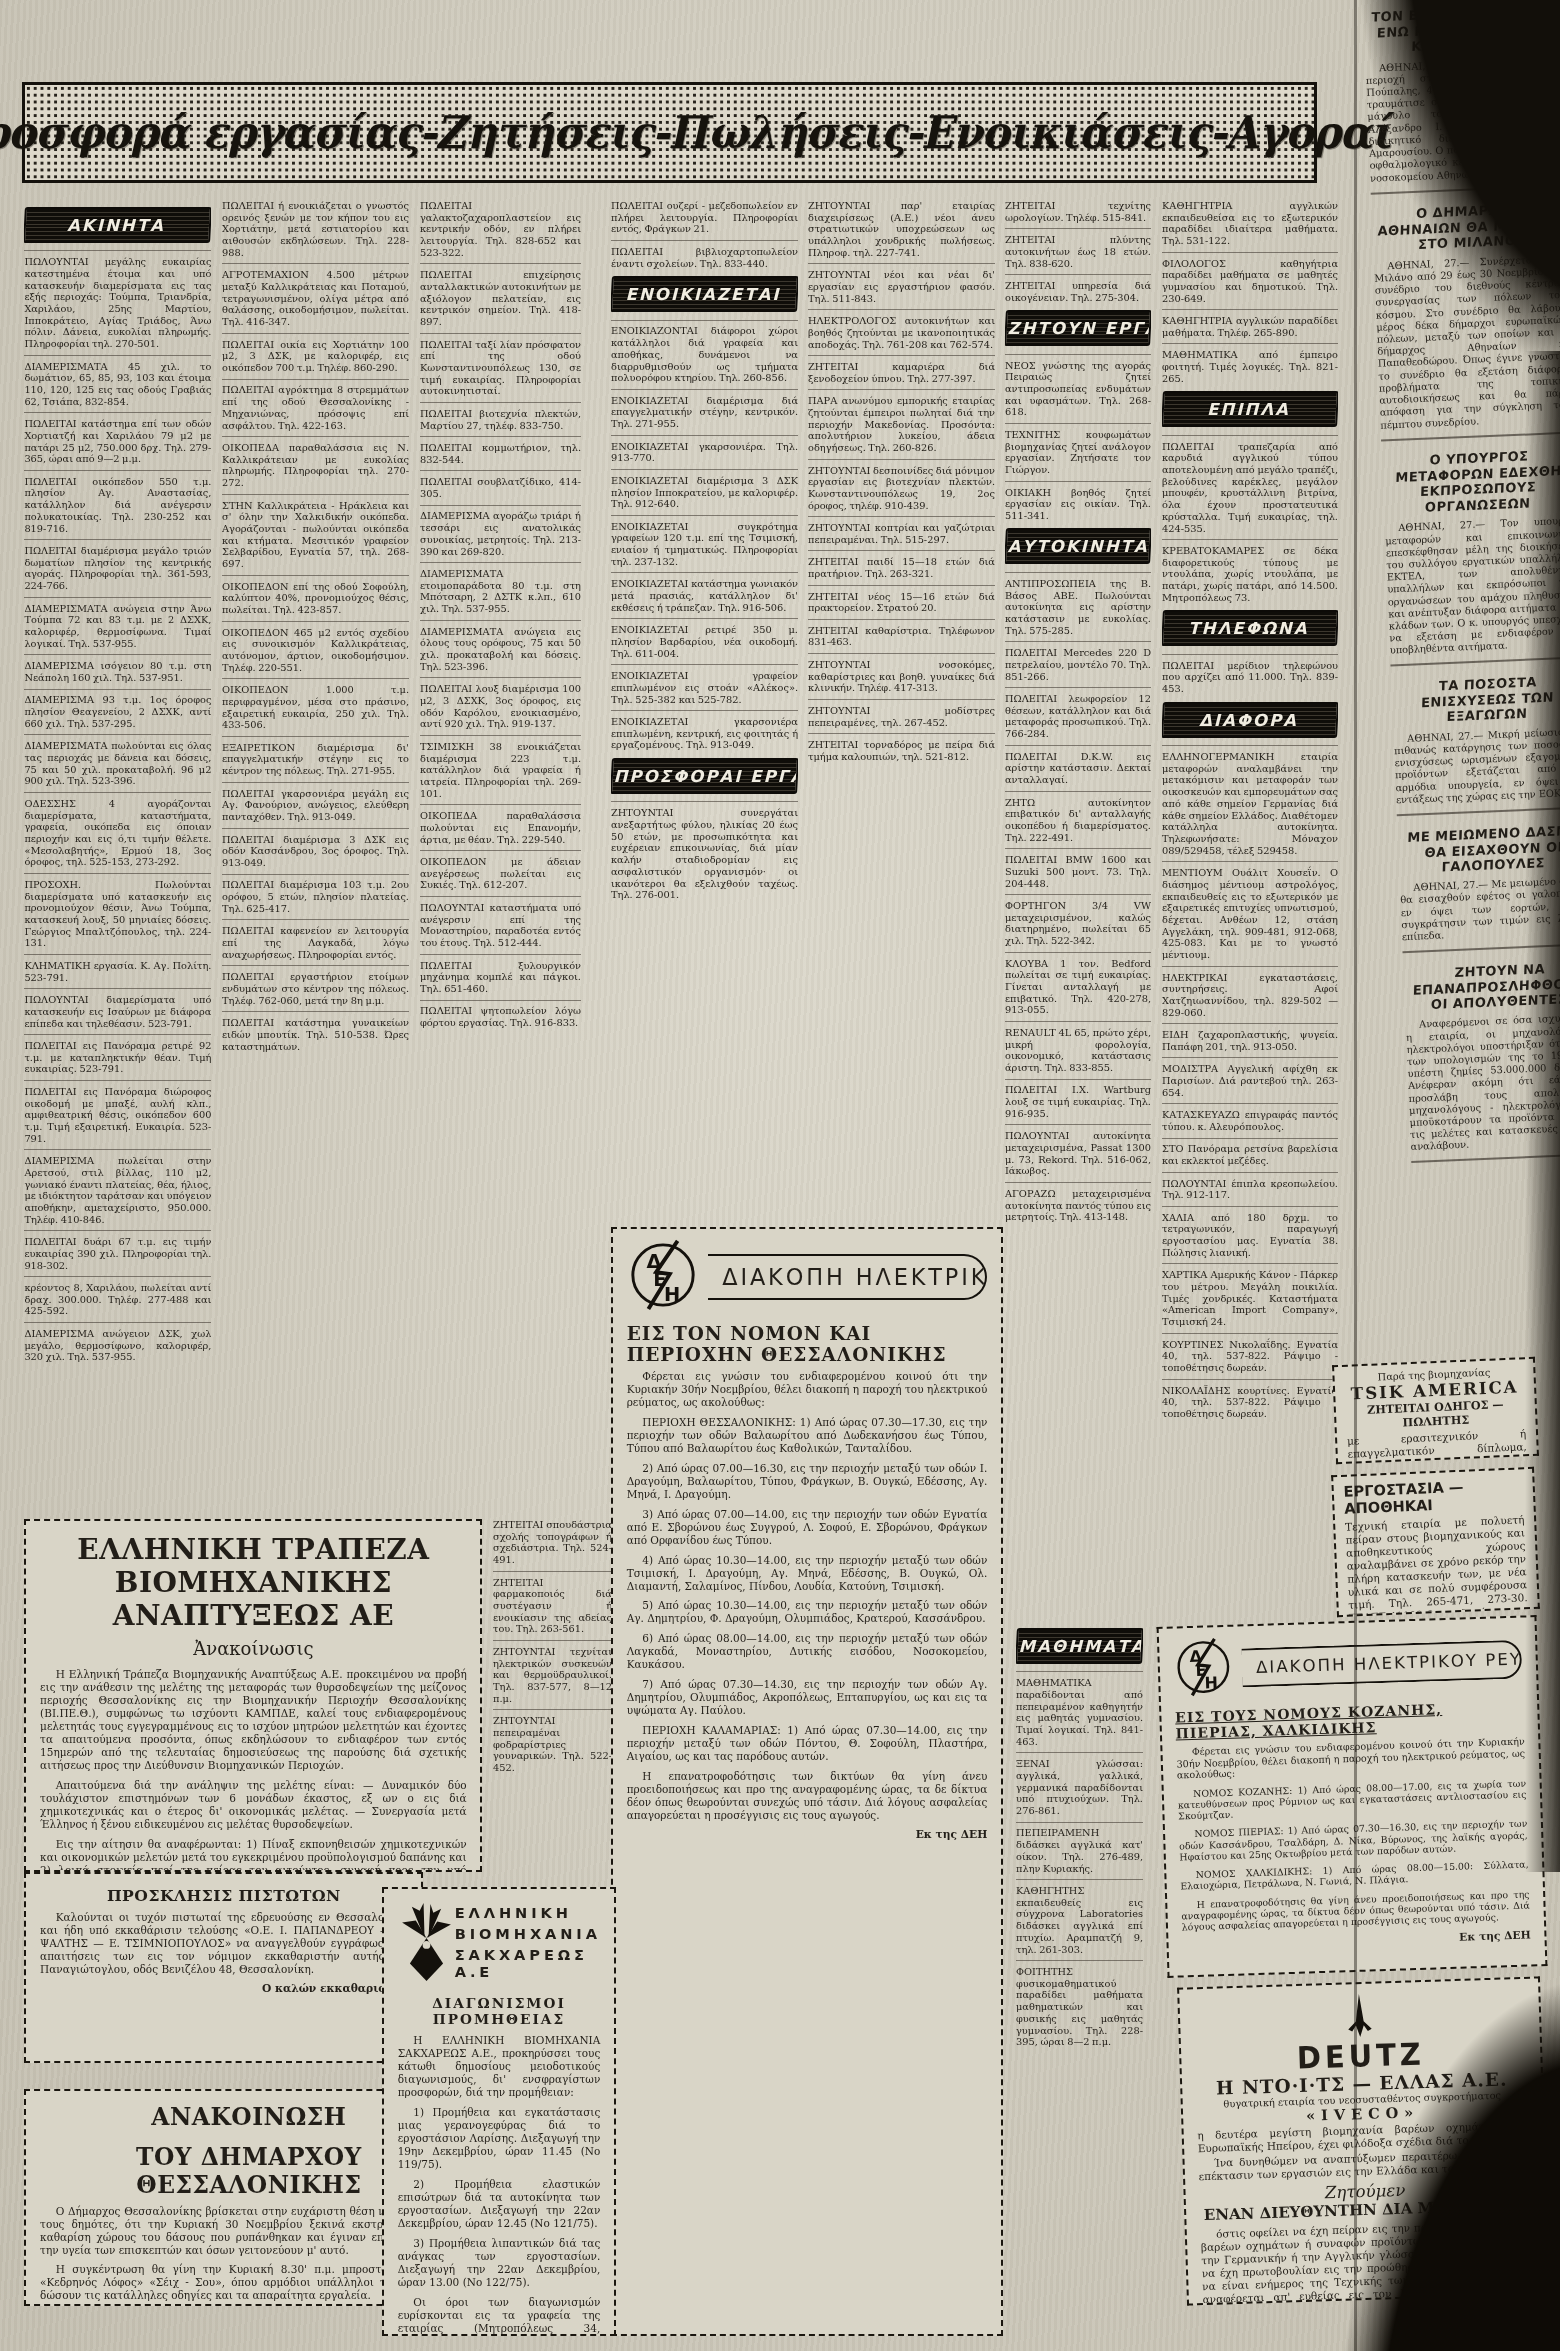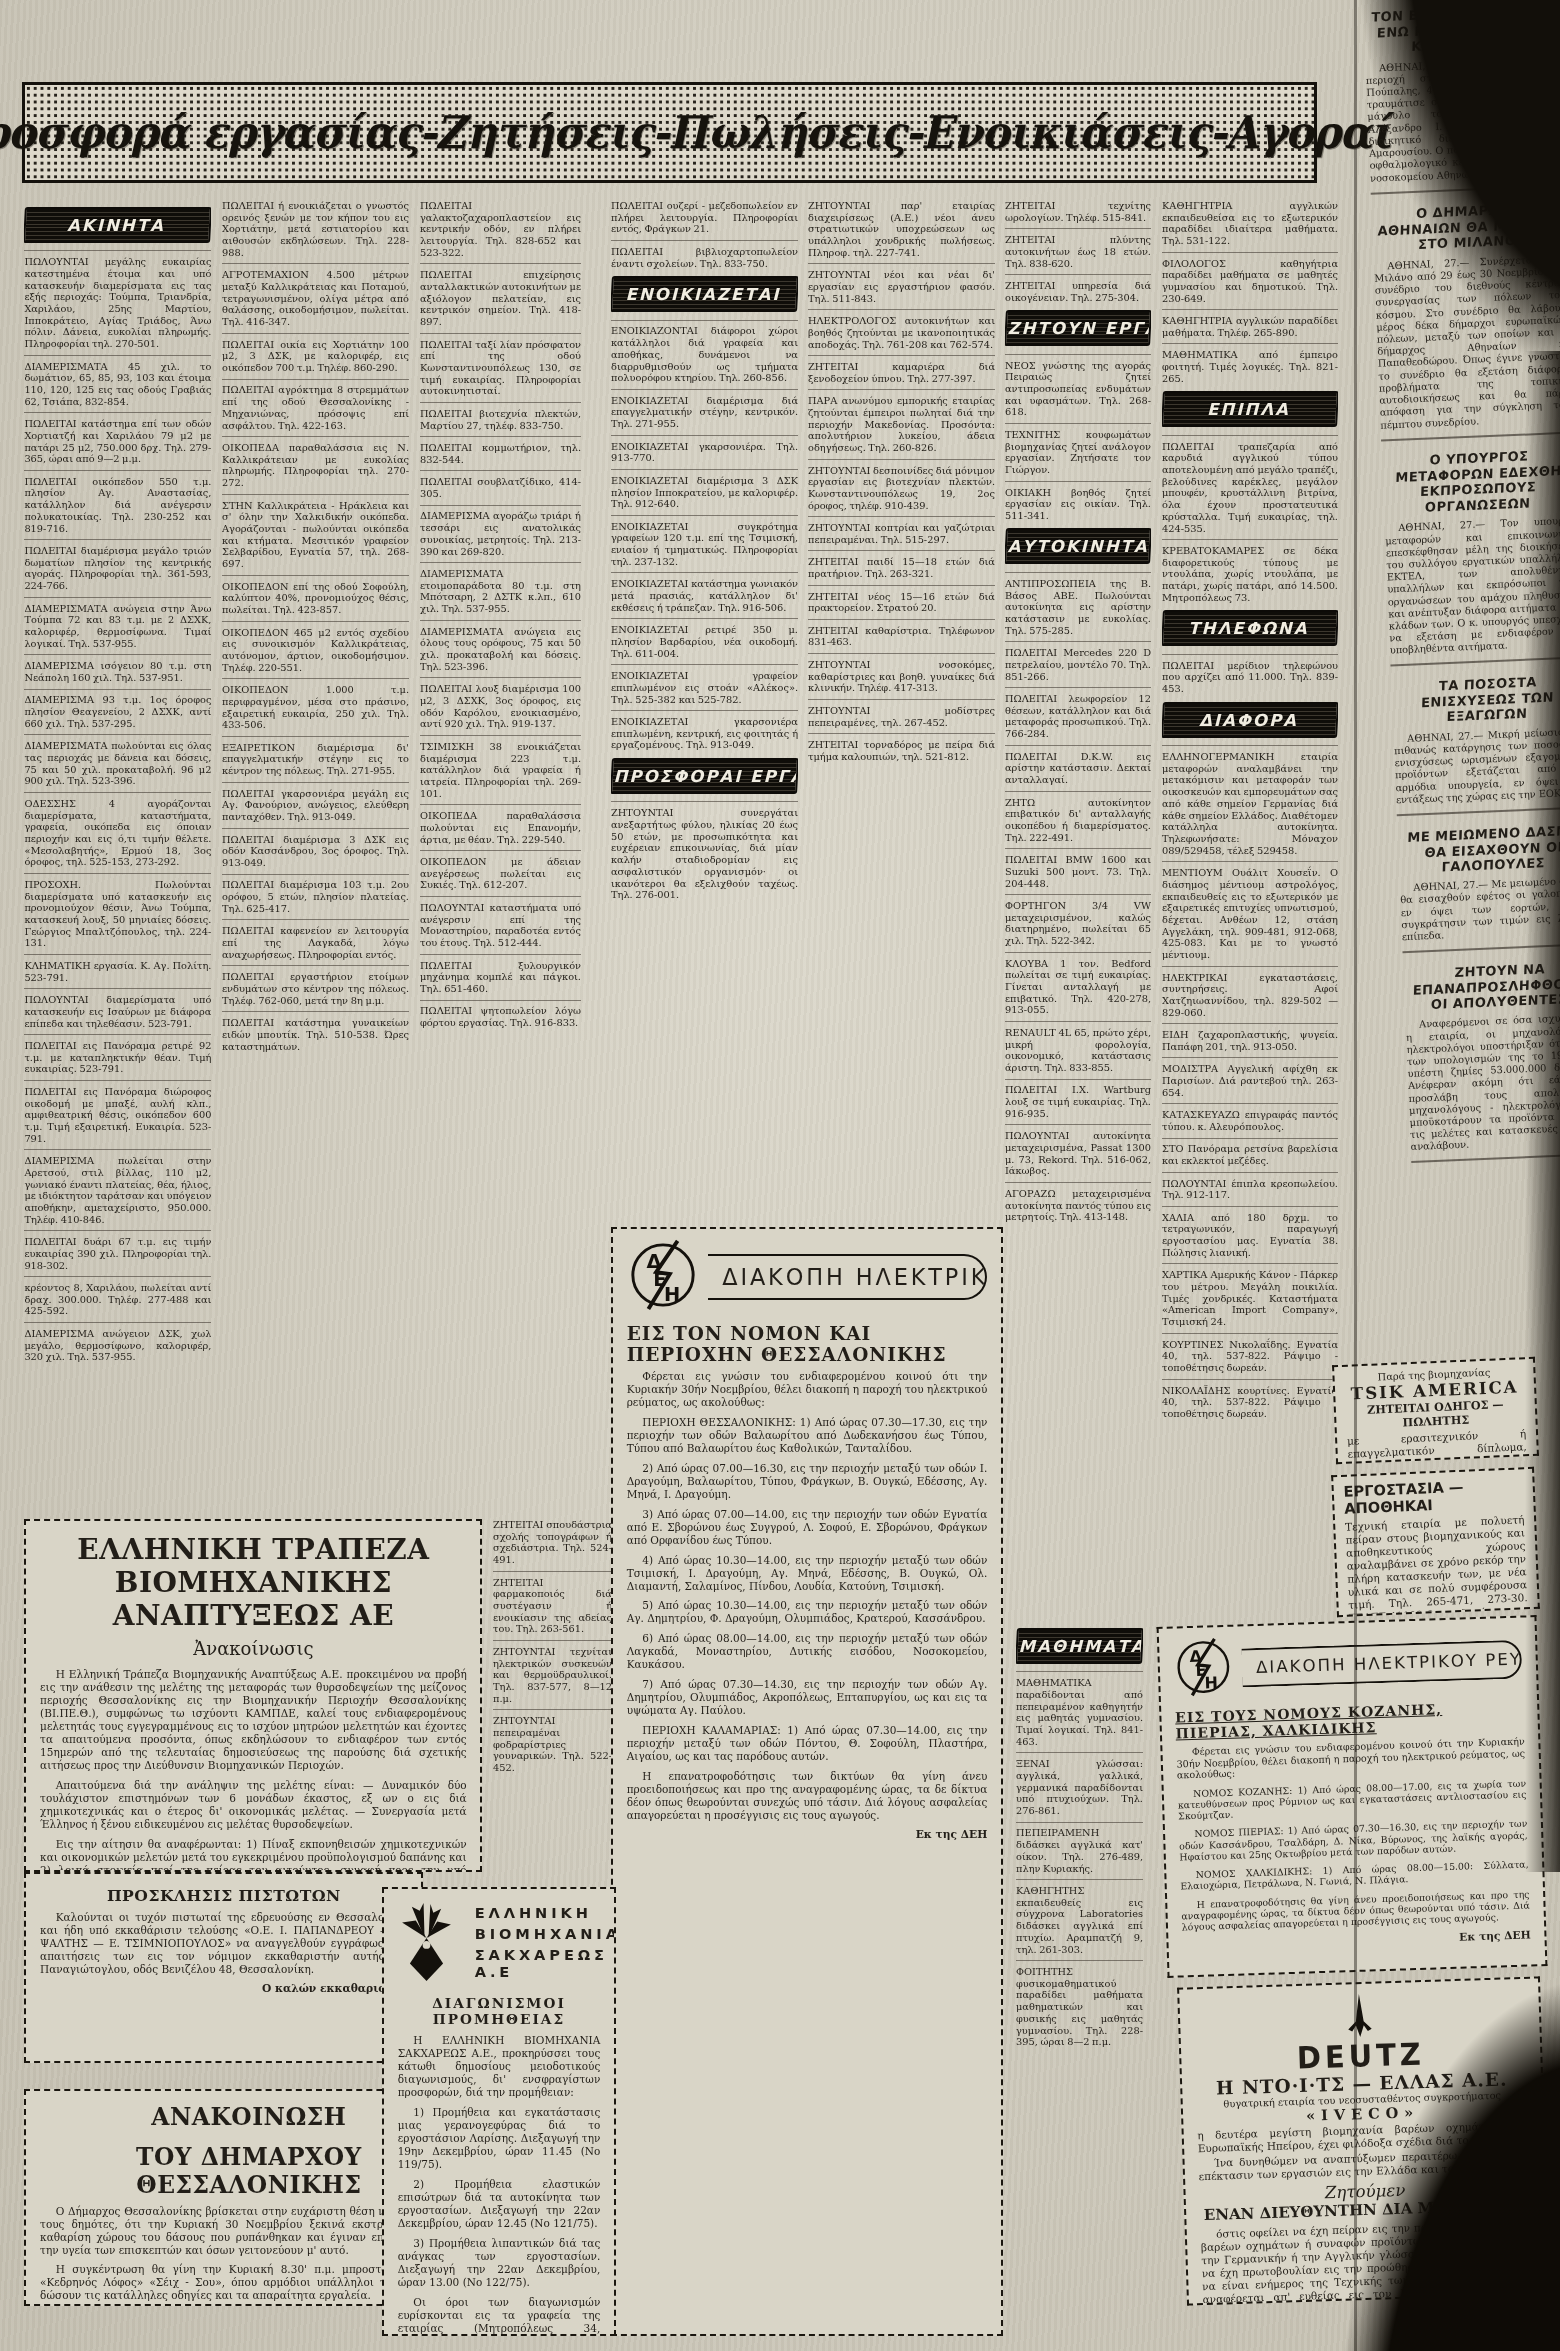--- a/index.html
+++ b/index.html
@@ -139,21 +139,21 @@
     <div class="ad">ΠΩΛΕΙΤΑΙ ψητοπωλείον λόγω φόρτου εργασίας. Τηλ. 916-833.</div>
   </div>
 <div class="col" style="left:493px;top:1519px;width:119px;height:353px">
     <div class="ad">ΖΗΤΕΙΤΑΙ σπουδάστρια σχολής τοπογράφων ή σχεδιάστρια. Τηλ. 524-491.</div>
     <div class="ad">ΖΗΤΕΙΤΑΙ φαρμακοποιός διά συστέγασιν ή ενοικίασιν της αδείας του. Τηλ. 263-561.</div>
     <div class="ad">ΖΗΤΟΥΝΤΑΙ τεχνίται ηλεκτρικών συσκευών και θερμοϋδραυλικοί. Τηλ. 837-577, 8—12 π.μ.</div>
     <div class="ad">ΖΗΤΟΥΝΤΑΙ πεπειραμέναι φοδραρίστριες γουναρικών. Τηλ. 522-452.</div>
   </div>
 <div class="col" style="left:611px;top:200px;width:187px;height:1016px">
     <div class="ad">ΠΩΛΕΙΤΑΙ ουζερί - μεζεδοπωλείον εν πλήρει λειτουργία. Πληροφορίαι εντός, Φράγκων 21.</div>
-    <div class="ad">ΠΩΛΕΙΤΑΙ βιβλιοχαρτοπωλείον έναντι σχολείων. Τηλ. 833-750.</div>
+    <div class="ad">ΠΩΛΕΙΤΑΙ βιβλιοχαρτοπωλείον έναντι σχολείων. Τηλ. 833-440.</div>
     <div class="sechead">ΕΝΟΙΚΙΑΖΕΤΑΙ</div>
     <div class="ad">ΕΝΟΙΚΙΑΖΟΝΤΑΙ διάφοροι χώροι κατάλληλοι διά γραφεία και αποθήκας, δυνάμενοι να διαρρυθμισθούν ως τμήματα πολυορόφου κτηρίου. Τηλ. 260-856.</div>
     <div class="ad">ΕΝΟΙΚΙΑΖΕΤΑΙ διαμέρισμα διά επαγγελματικήν στέγην, κεντρικόν. Τηλ. 271-955.</div>
     <div class="ad">ΕΝΟΙΚΙΑΖΕΤΑΙ γκαρσονιέρα. Τηλ. 913-770.</div>
     <div class="ad">ΕΝΟΙΚΙΑΖΕΤΑΙ διαμέρισμα 3 ΔΣΚ πλησίον Ιπποκρατείου, με καλοριφέρ. Τηλ. 912-640.</div>
     <div class="ad">ΕΝΟΙΚΙΑΖΕΤΑΙ συγκρότημα γραφείων 120 τ.μ. επί της Τσιμισκή, ενιαίον ή τμηματικώς. Πληροφορίαι τηλ. 237-132.</div>
     <div class="ad">ΕΝΟΙΚΙΑΖΕΤΑΙ κατάστημα γωνιακόν μετά πρασιάς, κατάλληλον δι' εκθέσεις ή τράπεζαν. Τηλ. 916-506.</div>
     <div class="ad">ΕΝΟΙΚΙΑΖΕΤΑΙ ρετιρέ 350 μ. πλησίον Βαρδαρίου, νέα οικοδομή. Τηλ. 611-004.</div>
     <div class="ad">ΕΝΟΙΚΙΑΖΕΤΑΙ γραφείον επιπλωμένον εις στοάν «Αλέκος». Τηλ. 525-382 και 525-782.</div>
     <div class="ad">ΕΝΟΙΚΙΑΖΕΤΑΙ γκαρσονιέρα επιπλωμένη, κεντρική, εις φοιτητάς ή εργαζομένους. Τηλ. 913-049.</div>
@@ -280,21 +280,21 @@
 <div class="box" style="left:24.4px;top:2089px;width:449px;height:217px">
   <h2 style="font-size:23.4px;margin-bottom:12px">ΑΝΑΚΟΙΝΩΣΗ</h2>
   <h2 style="font-size:23.4px;margin-top:10px">ΤΟΥ ΔΗΜΑΡΧΟΥ ΘΕΣΣΑΛΟΝΙΚΗΣ</h2>
   <div>
       <p class="bp">Ο Δήμαρχος Θεσσαλονίκης βρίσκεται στην ευχάριστη θέση να υπενθυμίση τους δημότες, ότι την Κυριακή 30 Νοεμβρίου ξεκινά εκστρατεία για να καθαρίση χώρους του δάσους που ρυπάνθηκαν και έγιναν επικίνδυνοι για την υγεία των επισκεπτών και όσων γειτονεύουν μ' αυτό.</p>
       <p class="bp">Η συγκέντρωση θα γίνη την Κυριακή 8.30' π.μ. μπροστά στο κτήριο «Κεδρηνός Λόφος» «Σέιχ - Σου», όπου αρμόδιοι υπάλληλοι του Δήμου θα δώσουν τις κατάλληλες οδηγίες και τα απαραίτητα εργαλεία.</p>
     </div>
 </div>
 
 <div class="box" style="left:382px;top:1887px;width:234px;height:449px">
-  <div style="display:flex;gap:20px;align-items:center;">
+  <div style="display:flex;gap:0;align-items:center;">
     <span>
       <svg width="57" height="82" viewBox="0 0 58 84">
           <polygon points="29,40 12,66 29,84 46,66" fill="#14110c"></polygon>
           <circle cx="29" cy="47" r="4" fill="#d9d5c7"></circle>
           <path d="M27 40 L14 8 L22 12 L26 4 Z" fill="#14110c"></path>
           <path d="M31 40 L44 10 L36 14 L33 5 Z" fill="#14110c"></path>
           <path d="M29 40 L4 24 L18 22 Z" fill="#14110c"></path>
           <path d="M29 40 L54 26 L40 23 Z" fill="#14110c"></path>
         </svg>
     </span>

